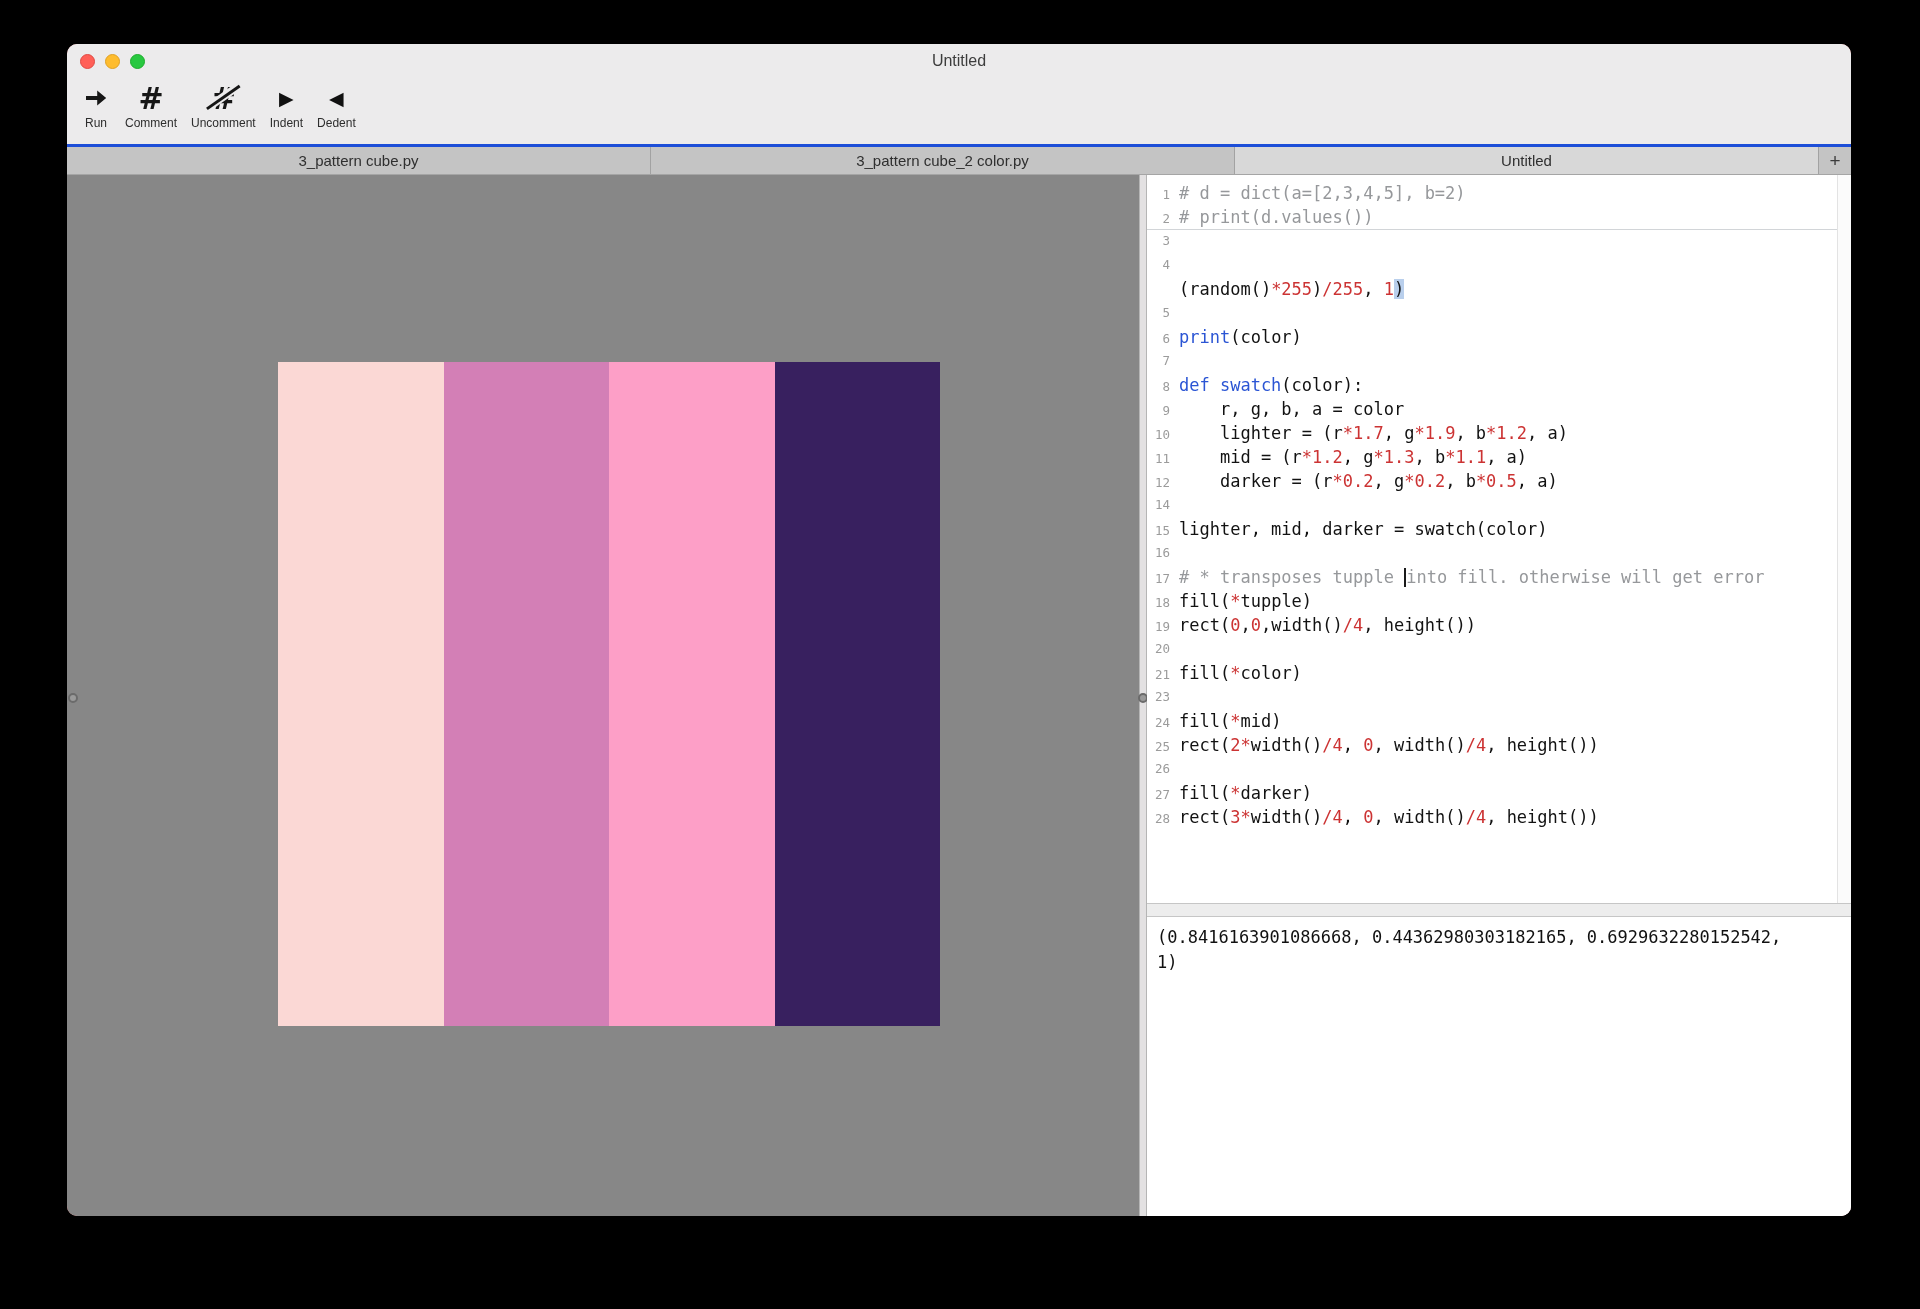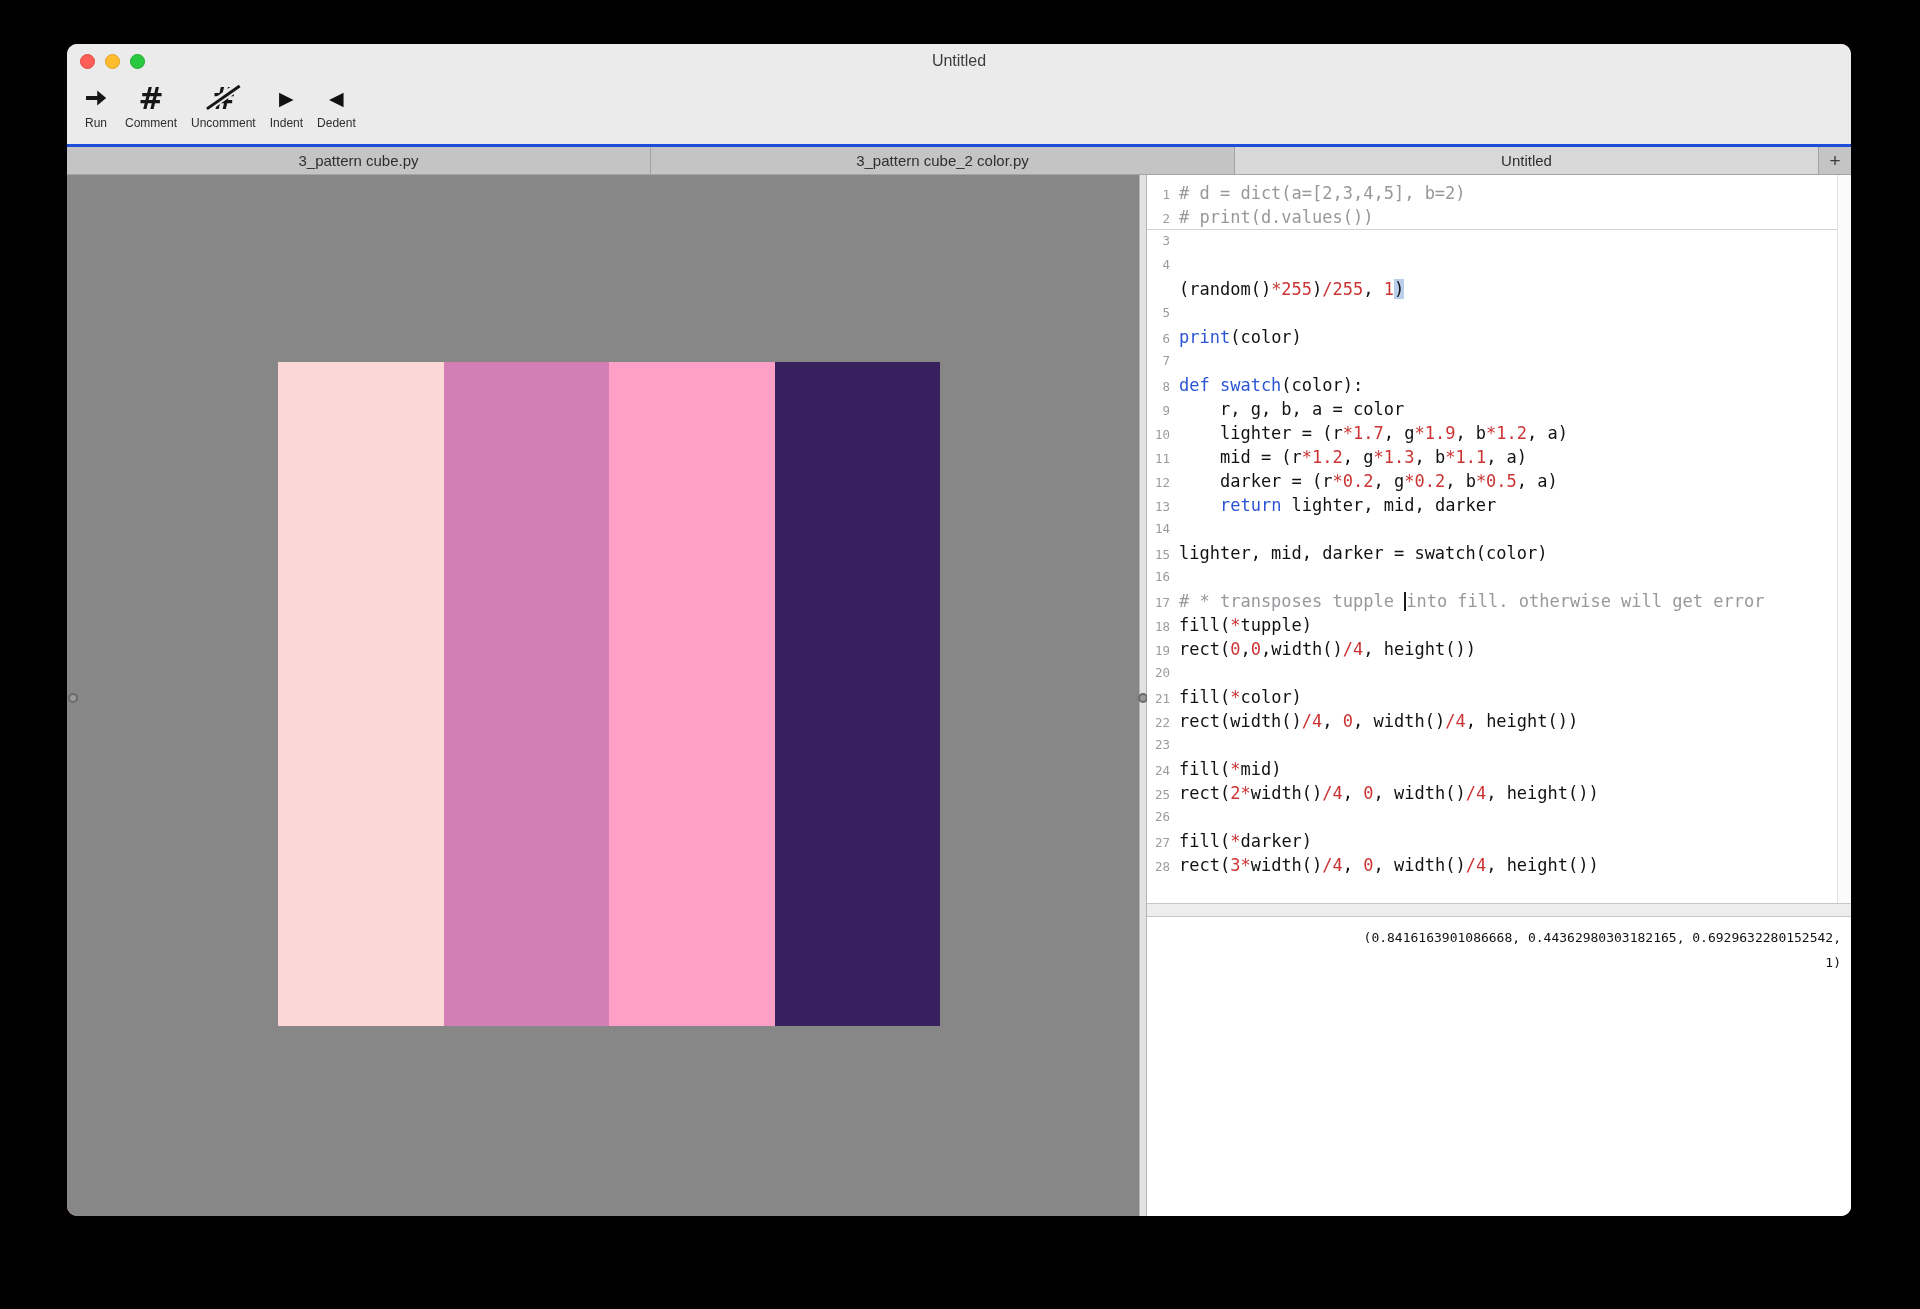--- a/index.html
+++ b/index.html
@@ -77,21 +77,21 @@
   .cursor { display:inline-block; width:0; height:19px; border-left:2px solid #1a1a1a;
             vertical-align:-4px; }
 
   .scroll-track { position:absolute; top:0; right:0; width:14px; height:728px;
                   background:#fbfbfb; border-left:1px solid #e3e3e3; }
 
   .h-splitter { height:14px; background:#ededed;
                 border-top:1px solid #c6c6c6; border-bottom:1px solid #c6c6c6; }
 
   .console { flex:1 1 auto; padding:8px 10px; font-family:"DejaVu Sans Mono", monospace;
-             font-size:13px; line-height:25px; color:#111; background:#fff;text-align:right; }
+             font-size:17px; line-height:25px; color:#111; background:#fff; }
 </style>
 </head>
 <body>
 
 <div class="stage">
   <div class="window">
 
     <div class="titlebar">
       <div class="traffic">
         <span class="light red"></span>
@@ -168,30 +168,28 @@
             <div class="code-row"><span class="lnum">4</span></div>
             <div class="code-row"><span class="lnum"></span><span class="ltext"><span class="sd">(random()</span><span class="sn">*255</span><span class="sd">)</span><span class="sn">/255</span><span class="sd">, </span><span class="sn">1</span><span class="sh">)</span></span></div>
             <div class="code-row"><span class="lnum">5</span><span class="ltext"></span></div>
             <div class="code-row"><span class="lnum">6</span><span class="ltext"><span class="sk">print</span><span class="sd">(color)</span></span></div>
             <div class="code-row"><span class="lnum">7</span><span class="ltext"></span></div>
             <div class="code-row"><span class="lnum">8</span><span class="ltext"><span class="sk">def swatch</span><span class="sd">(color):</span></span></div>
             <div class="code-row"><span class="lnum">9</span><span class="ltext"><span class="sd">    r, g, b, a = color</span></span></div>
             <div class="code-row"><span class="lnum">10</span><span class="ltext"><span class="sd">    lighter = (r</span><span class="sn">*1.7</span><span class="sd">, g</span><span class="sn">*1.9</span><span class="sd">, b</span><span class="sn">*1.2</span><span class="sd">, a)</span></span></div>
             <div class="code-row"><span class="lnum">11</span><span class="ltext"><span class="sd">    mid = (r</span><span class="sn">*1.2</span><span class="sd">, g</span><span class="sn">*1.3</span><span class="sd">, b</span><span class="sn">*1.1</span><span class="sd">, a)</span></span></div>
             <div class="code-row"><span class="lnum">12</span><span class="ltext"><span class="sd">    darker = (r</span><span class="sn">*0.2</span><span class="sd">, g</span><span class="sn">*0.2</span><span class="sd">, b</span><span class="sn">*0.5</span><span class="sd">, a)</span></span></div>
-            <div class="code-row"><span class="lnum">13</span><span class="ltext"><span class="sd">    </span><span class="sk">return</span><span class="sd"> lighter, mid, darker</span></span></div>
             <div class="code-row"><span class="lnum">14</span><span class="ltext"></span></div>
             <div class="code-row"><span class="lnum">15</span><span class="ltext"><span class="sd">lighter, mid, darker = swatch(color)</span></span></div>
             <div class="code-row"><span class="lnum">16</span><span class="ltext"></span></div>
             <div class="code-row"><span class="lnum">17</span><span class="ltext"><span class="sc"># * transposes tupple </span><span class="cursor"></span><span class="sc">into fill. otherwise will get error</span></span></div>
             <div class="code-row"><span class="lnum">18</span><span class="ltext"><span class="sd">fill(</span><span class="sn">*</span><span class="sd">tupple)</span></span></div>
             <div class="code-row"><span class="lnum">19</span><span class="ltext"><span class="sd">rect(</span><span class="sn">0</span><span class="sd">,</span><span class="sn">0</span><span class="sd">,width()</span><span class="sn">/4</span><span class="sd">, height())</span></span></div>
             <div class="code-row"><span class="lnum">20</span><span class="ltext"></span></div>
             <div class="code-row"><span class="lnum">21</span><span class="ltext"><span class="sd">fill(</span><span class="sn">*</span><span class="sd">color)</span></span></div>
-            <div class="code-row"><span class="lnum">22</span><span class="ltext"><span class="sd">rect(width()</span><span class="sn">/4</span><span class="sd">, </span><span class="sn">0</span><span class="sd">, width()</span><span class="sn">/4</span><span class="sd">, height())</span></span></div>
             <div class="code-row"><span class="lnum">23</span><span class="ltext"></span></div>
             <div class="code-row"><span class="lnum">24</span><span class="ltext"><span class="sd">fill(</span><span class="sn">*</span><span class="sd">mid)</span></span></div>
             <div class="code-row"><span class="lnum">25</span><span class="ltext"><span class="sd">rect(</span><span class="sn">2*</span><span class="sd">width()</span><span class="sn">/4</span><span class="sd">, </span><span class="sn">0</span><span class="sd">, width()</span><span class="sn">/4</span><span class="sd">, height())</span></span></div>
             <div class="code-row"><span class="lnum">26</span><span class="ltext"></span></div>
             <div class="code-row"><span class="lnum">27</span><span class="ltext"><span class="sd">fill(</span><span class="sn">*</span><span class="sd">darker)</span></span></div>
             <div class="code-row"><span class="lnum">28</span><span class="ltext"><span class="sd">rect(</span><span class="sn">3*</span><span class="sd">width()</span><span class="sn">/4</span><span class="sd">, </span><span class="sn">0</span><span class="sd">, width()</span><span class="sn">/4</span><span class="sd">, height())</span></span></div>
           </div>
         <div class="scroll-track"></div>
         <div class="h-splitter"></div>
         <div class="console">

